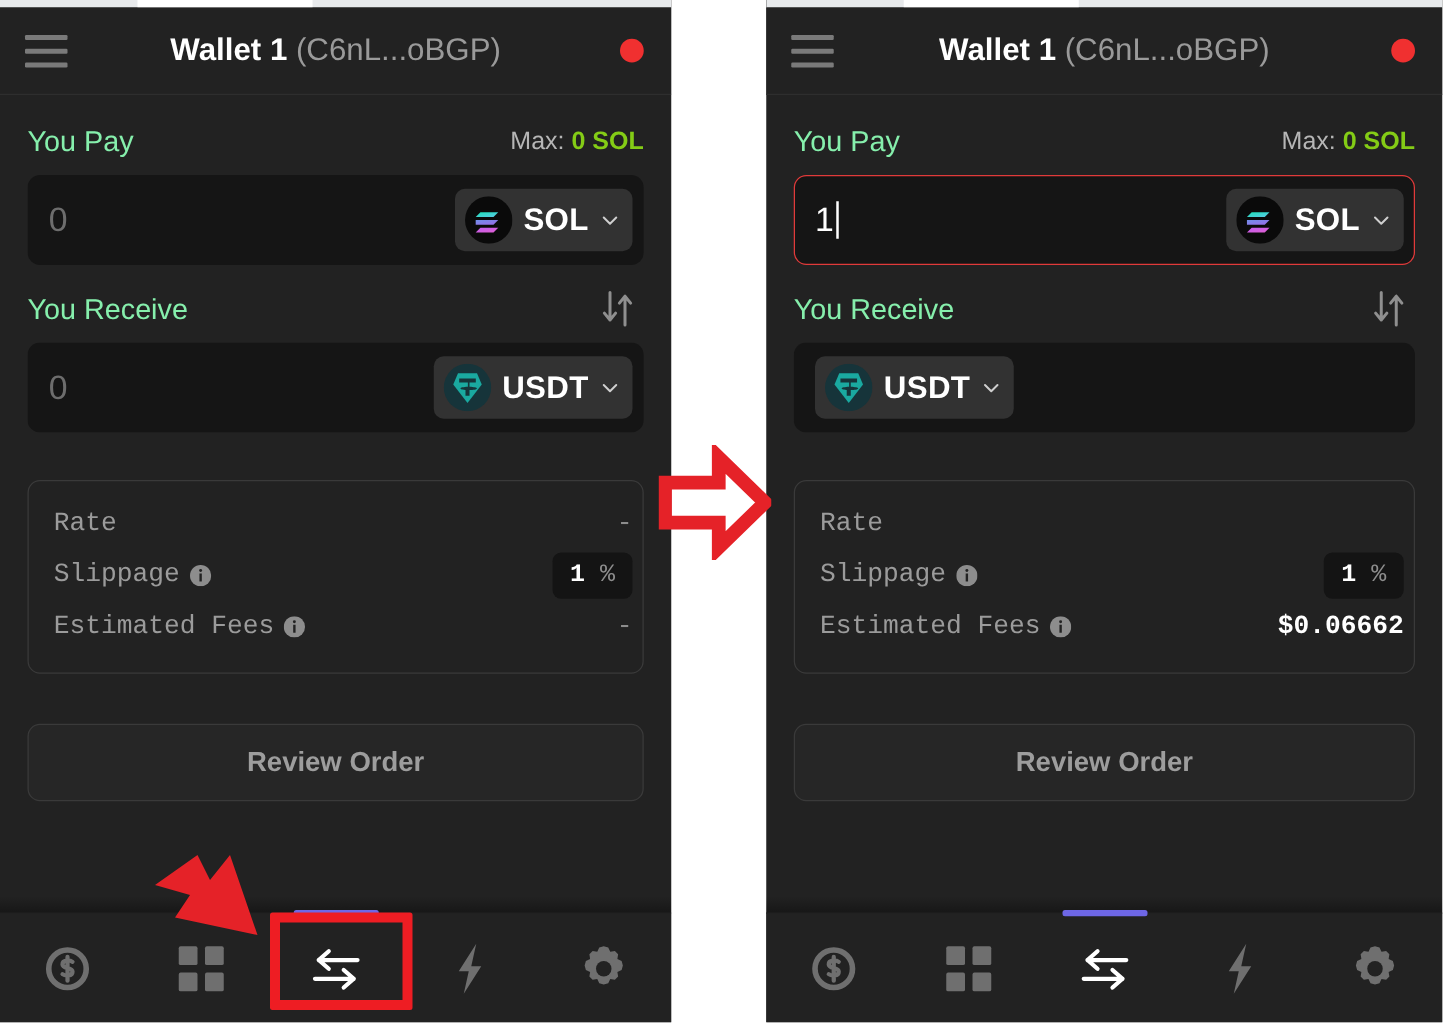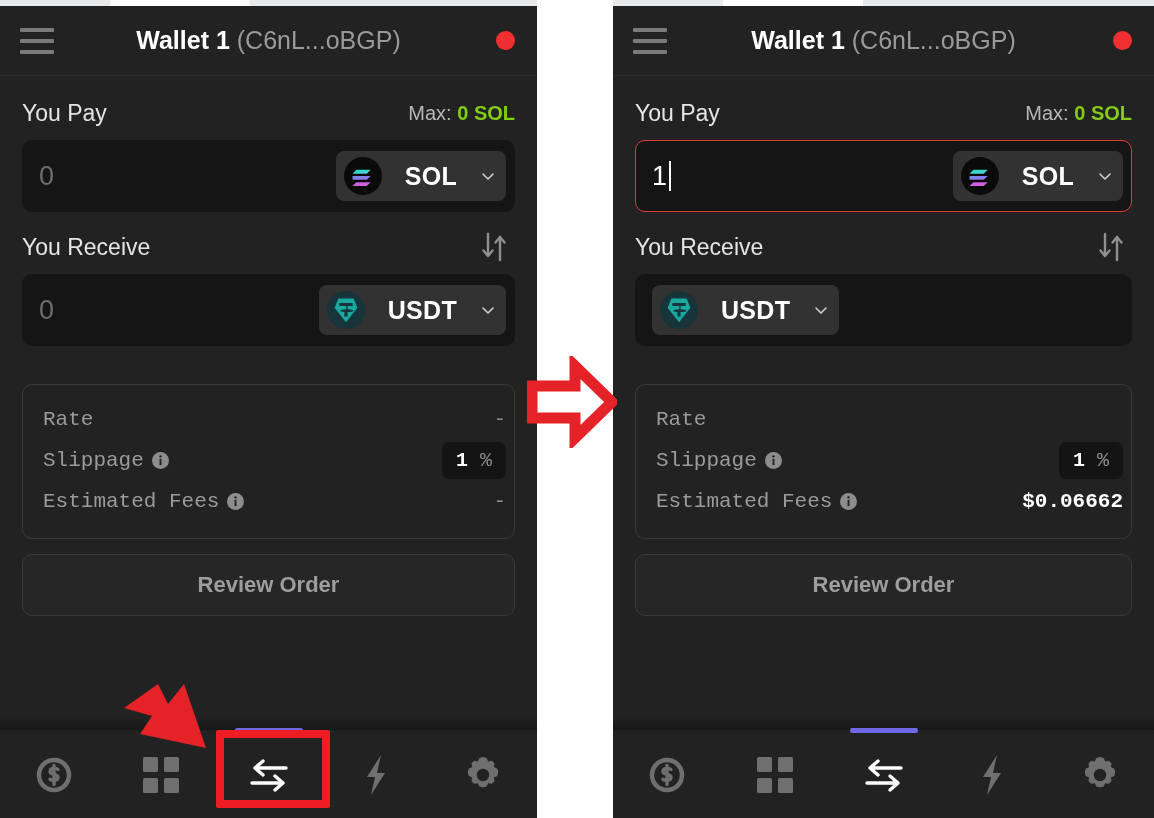--- a/index.html
+++ b/index.html
@@ -90,21 +90,21 @@
     flex-direction: column;
   }
 
   .fieldrow {
     display: flex;
     align-items: center;
     justify-content: space-between;
     height: 38px;
   }
   .fieldlabel {
-    color: #e5e5e5;
+    color: #86efac;
     font-size: 23px;
   }
   .maxlabel {
     font-size: 20px;
     color: #b6b6b6;
   }
   .maxlabel b { color: #84cc16; }
 
   .swap-arrows {
     width: 42px; height: 34px;
@@ -138,21 +138,21 @@
     display: inline-block;
     width: 2px; height: 30px;
     background: #ffffff;
     margin-left: 2px;
     vertical-align: -6px;
   }
 
   .token-pill {
     display: flex;
     align-items: center;
-    gap: 23px;
+    gap: 9px;
     background: #323232;
     border-radius: 8px;
     padding: 6px 10px 6px 8px;
     cursor: pointer;
     flex: 0 0 auto;
   }
   .token-sym {
     color: #ffffff;
     font-size: 25px;
     font-weight: bold;
@@ -203,21 +203,21 @@
     padding: 7px 14px;
     font-size: 20px;
     color: #ffffff;
     font-weight: bold;
     cursor: pointer;
   }
   .slippage-pill .pct { color: #8d8d8d; font-weight: normal; }
 
   
   .review-btn {
-    margin-top: 15px;
+    margin-top: 40px;
     height: 62px;
     border: 1px solid #3a3a3a;
     border-radius: 10px;
     background: #262626;
     color: #9d9d9d;
     font-size: 22px;
     font-weight: bold;
     display: flex;
     align-items: center;
     justify-content: center;

